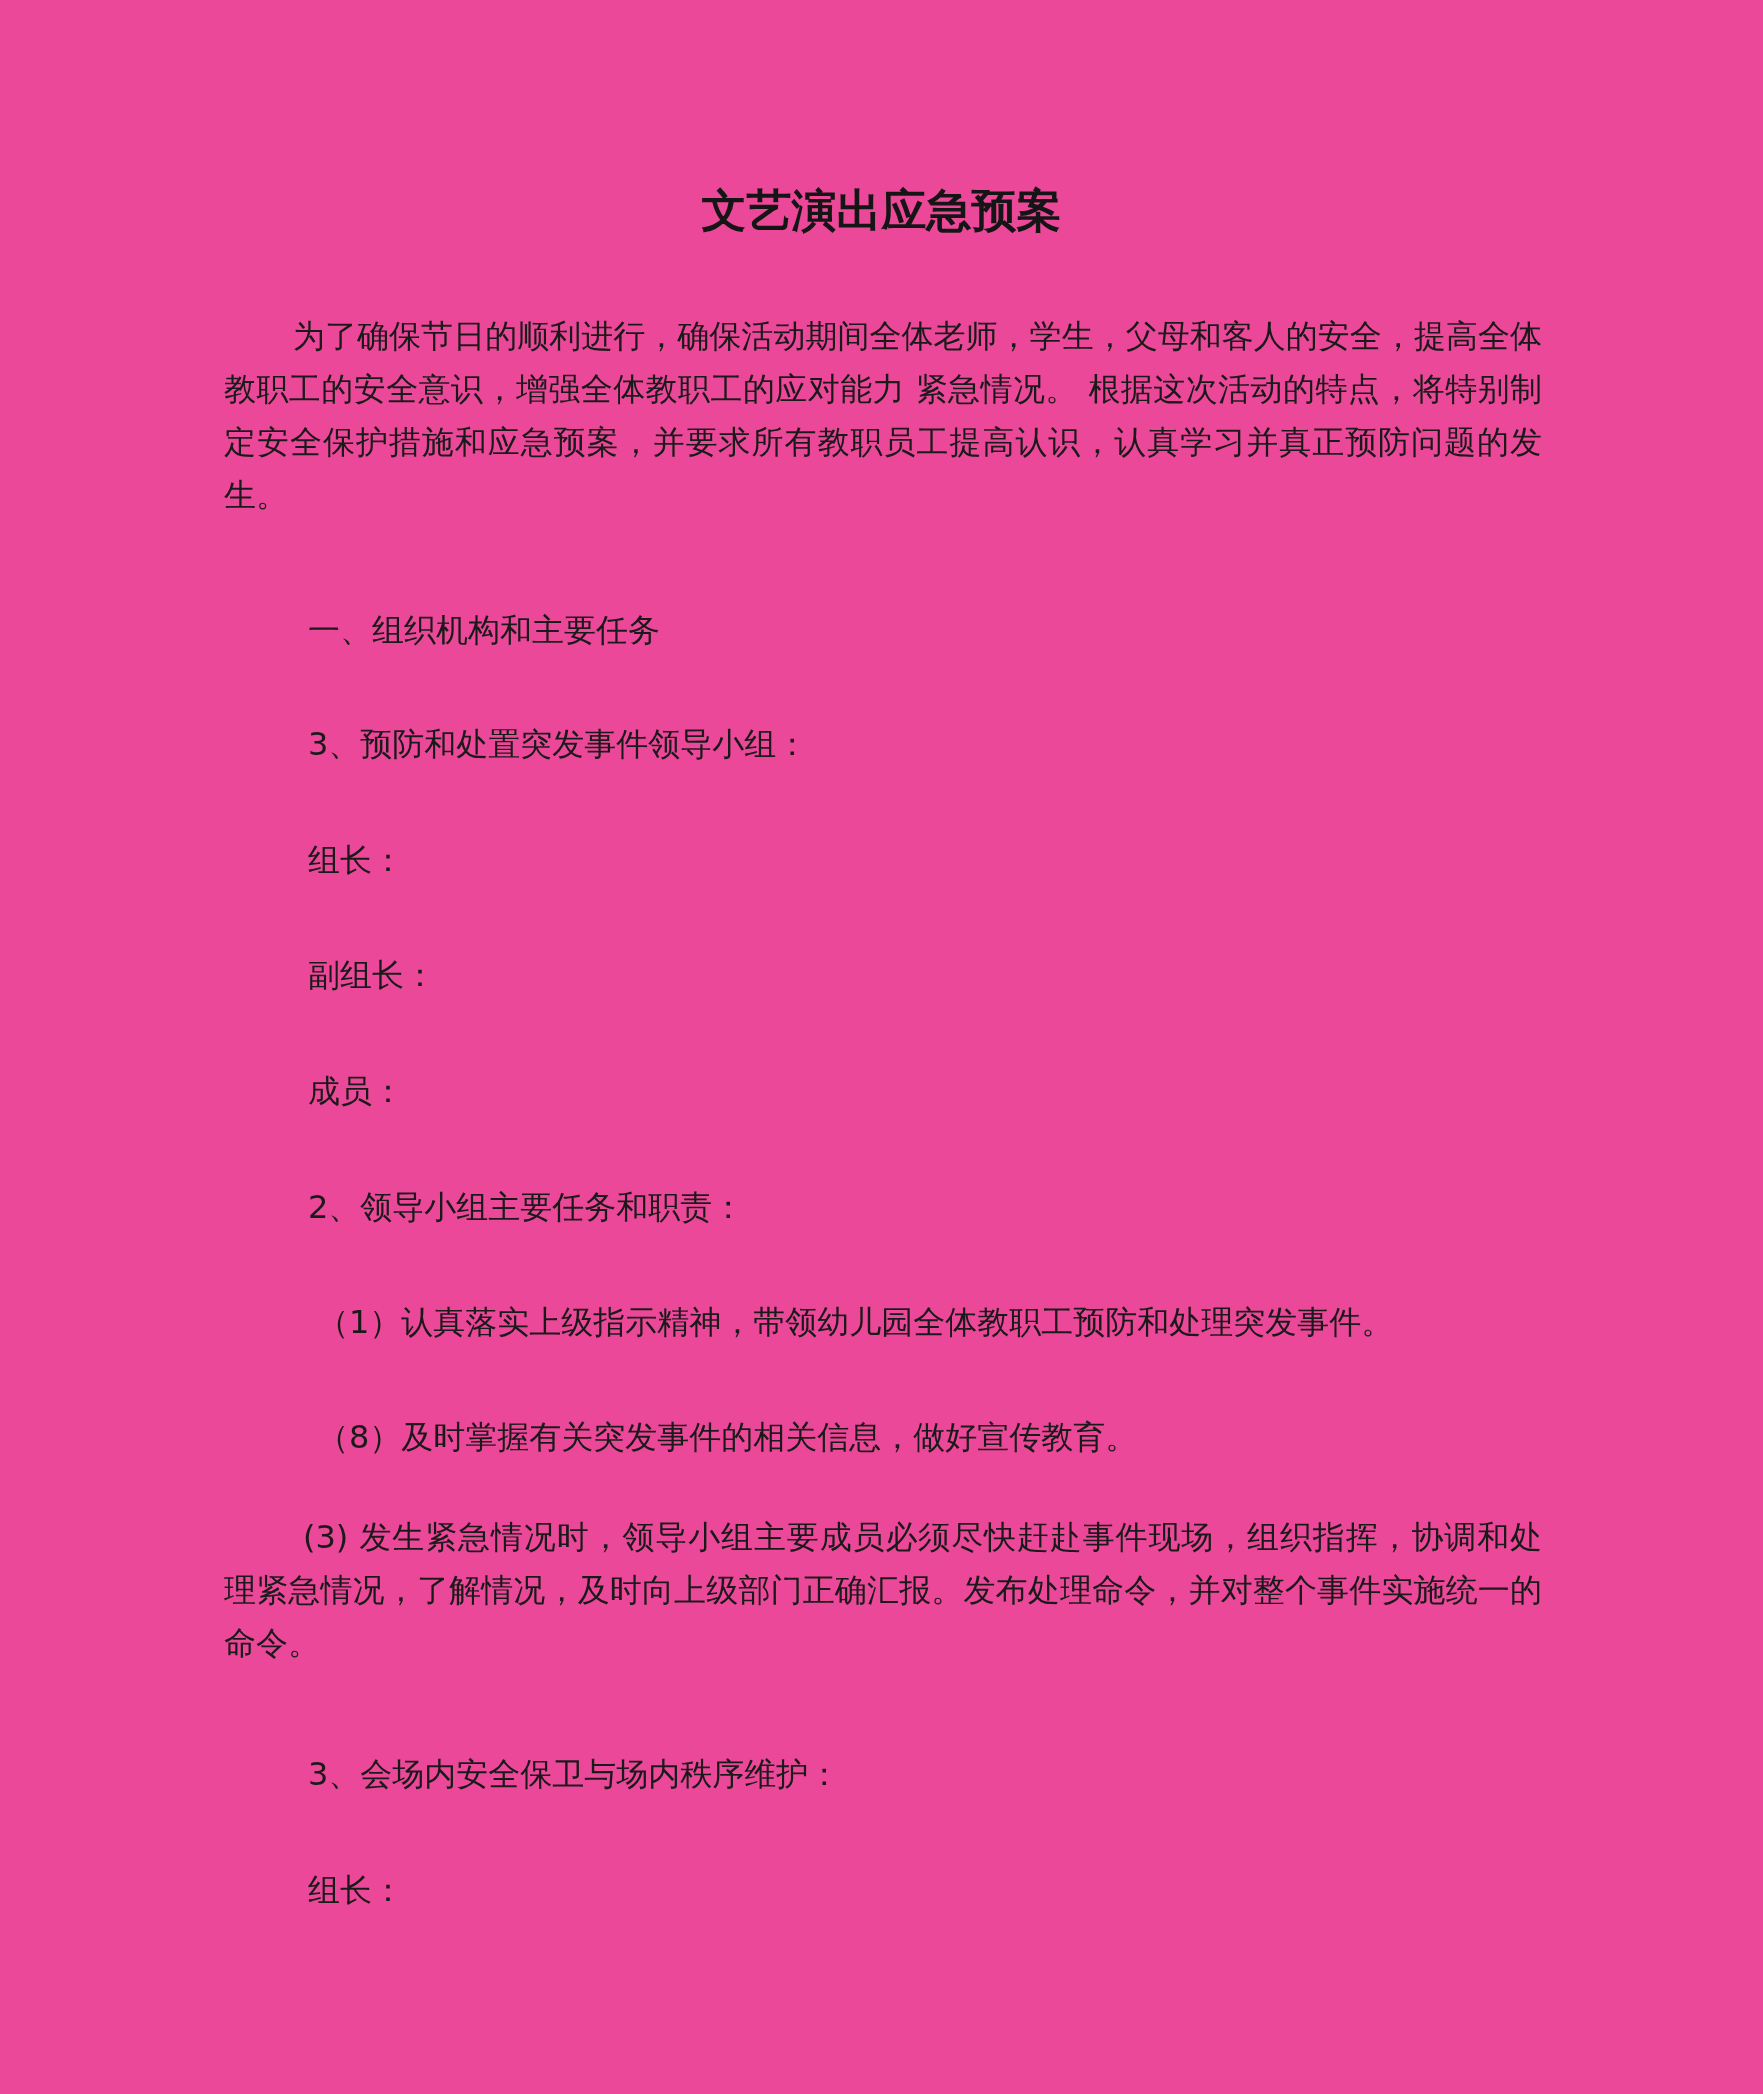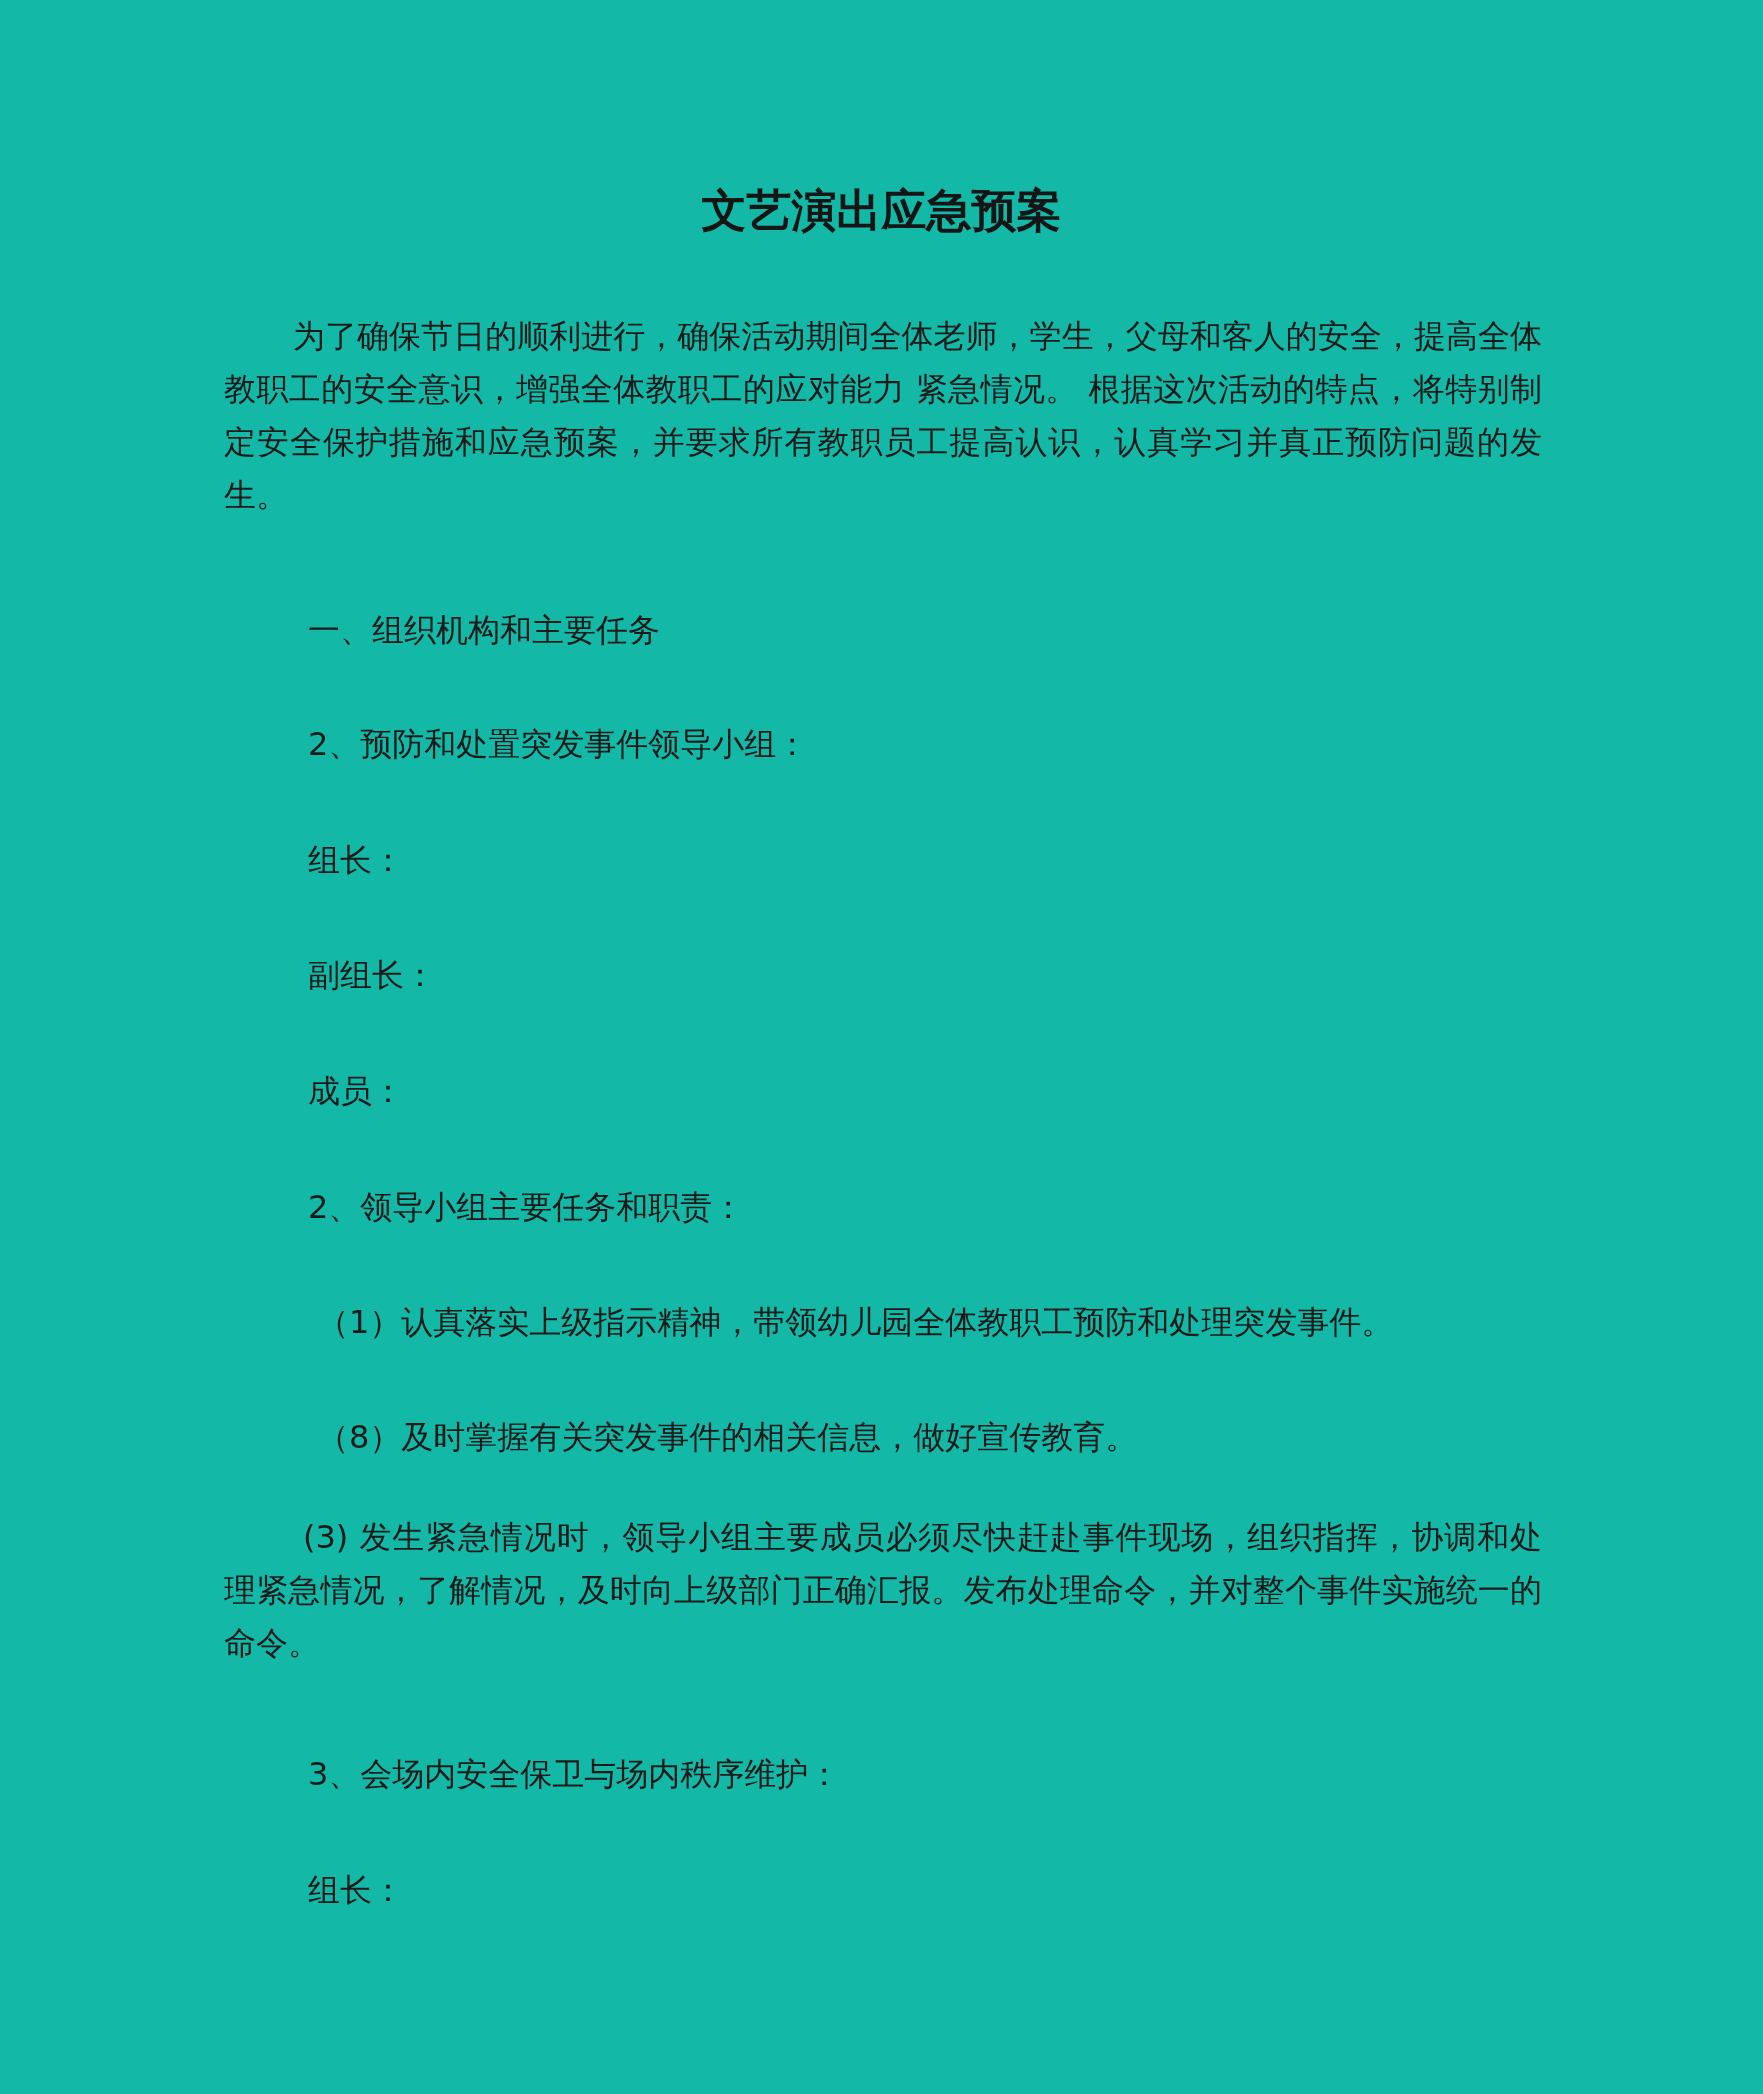--- a/index.html
+++ b/index.html
@@ -14,21 +14,21 @@
       overflow: hidden;
       font-family: "DejaVu Sans", "Liberation Sans", sans-serif;
       color: #1a1a1a;
     }
     .page {
       position: absolute;
       left: 0;
       top: 0;
       width: 1763px;
       height: 2095px;
-      background: #14b8a6;
+      background: #ec4899;
     }
     .title {
       position: absolute;
       left: 0;
       width: 1763px;
       top: 184px;
       text-align: center;
       font-size: 45px;
       font-weight: bold;
       line-height: 54px;
@@ -61,21 +61,21 @@
 <body>
 
 <div class="page">
 
   <h1 class="title" style="margin:0;">文艺演出应急预案</h1>
 
   <p class="para indent-1" style="top: 310px;">为了确保节日的顺利进行，确保活动期间全体老师，学生，父母和客人的安全，提高全体教职工的安全意识，增强全体教职工的应对能力 紧急情况。 根据这次活动的特点，将特别制定安全保护措施和应急预案，并要求所有教职员工提高认识，认真学习并真正预防问题的发生。</p>
 
   <p class="line" style="left: 292px; top: 588px;">一、组织机构和主要任务</p>
 
-  <p class="line" style="left: 292px; top: 702px;">2、预防和处置突发事件领导小组：</p>
+  <p class="line" style="left: 292px; top: 702px;">3、预防和处置突发事件领导小组：</p>
 
   <p class="line" style="left: 292px; top: 818px;">组长：</p>
 
   <p class="line" style="left: 292px; top: 933px;">副组长：</p>
 
   <p class="line" style="left: 292px; top: 1049px;">成员：</p>
 
   <p class="line" style="left: 292px; top: 1165px;">2、领导小组主要任务和职责：</p>
 
   <p class="line" style="left: 301px; top: 1280px;">（1）认真落实上级指示精神，带领幼儿园全体教职工预防和处理突发事件。</p>

